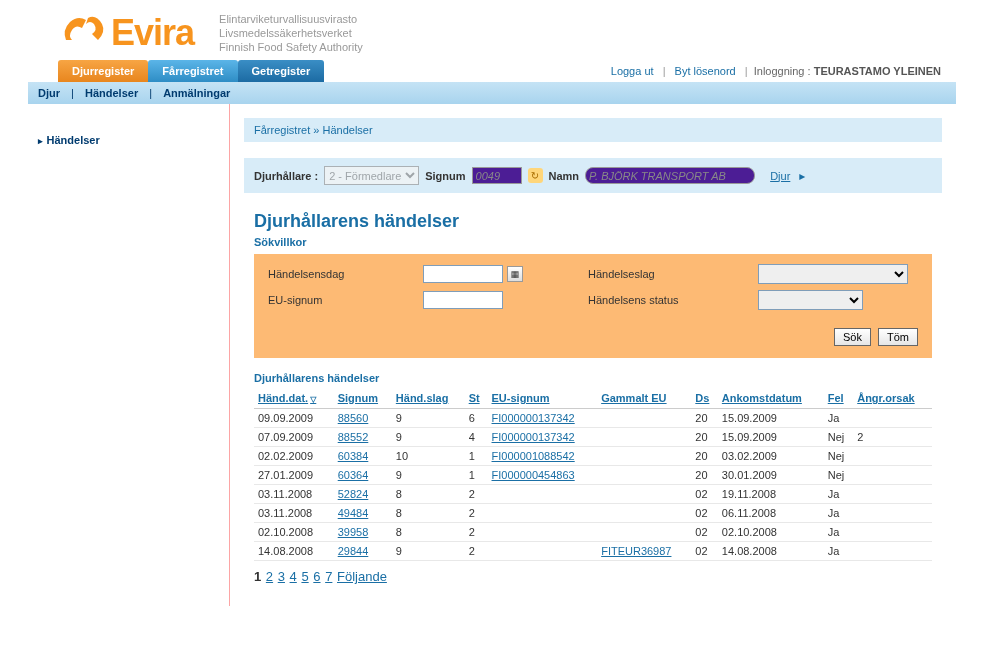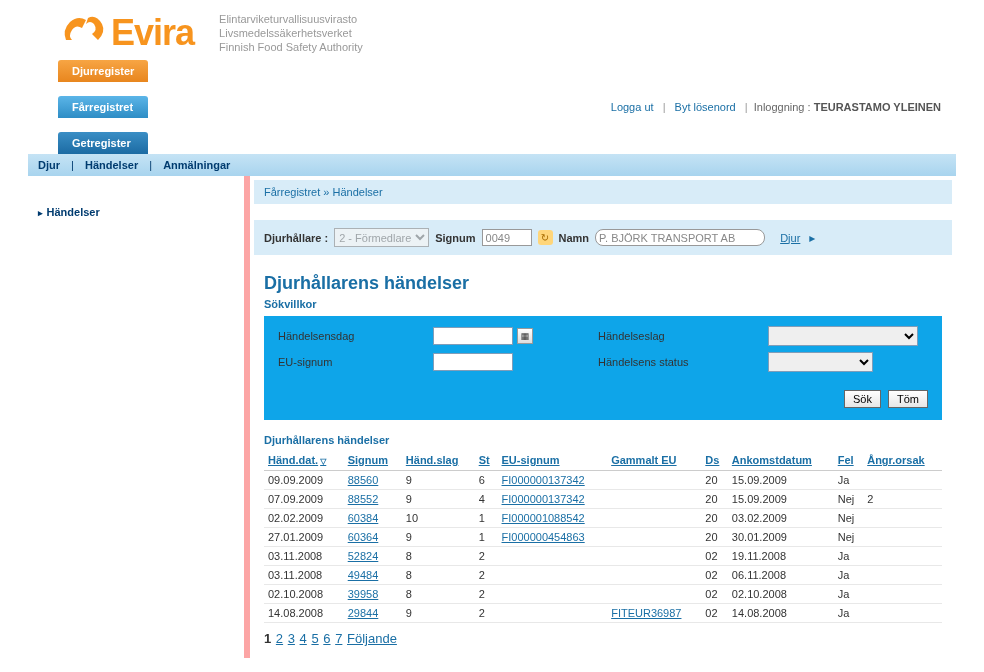--- a/index.html
+++ b/index.html
@@ -4,49 +4,49 @@
 <style>
 * { margin: 0; padding: 0; box-sizing: border-box; }
 body { font-family: Arial, sans-serif; font-size: 11px; color: #333; background: #fff; }
 .page { width: 928px; margin: 0 auto; }
 .header { display: flex; align-items: center; padding: 10px 0 5px 30px; }
 .logo { display: flex; align-items: center; }
 .logo-icon { width: 50px; height: 45px; position: relative; }
 .logo-text { font-size: 36px; color: #f7941e; font-weight: bold; letter-spacing: -1px; margin-left: 3px; }
 .header-subtext { margin-left: 25px; color: #999; font-size: 11px; line-height: 14px; }
 .tabs-row { display: flex; align-items: center; justify-content: space-between; padding: 0 15px 0 30px; }
-.tabs { display: flex; gap: 14px; flex-direction: column; }
+.tabs { display: flex; gap: 0; }
 .tab { padding: 5px 14px; color: #fff; border-radius: 3px 3px 0 0; font-size: 11px; font-weight: bold; cursor: pointer; }
 .tab.orange { background: linear-gradient(#f7a544, #e8861e); }
 .tab.blue { background: linear-gradient(#5bb5e8, #2e8dc5); }
 .tab.darkblue { background: linear-gradient(#3a8ec5, #1c6ba3); }
 .header-links { font-size: 11px; color: #666; }
 .header-links a { color: #1a6fa5; text-decoration: none; margin: 0 3px; }
 .header-links .sep { color: #999; margin: 0 3px; }
 .login-text { color: #666; }
 .login-name { font-weight: bold; color: #555; }
 .subnav { background: linear-gradient(#c5e3f5, #a8d4ee); padding: 5px 10px; color: #003b6f; font-size: 11px; }
 .subnav a { color: #003b6f; text-decoration: none; font-weight: bold; }
 .subnav .navsep { color: #003b6f; margin: 0 8px; }
 .main { display: flex; }
 .sidebar { width: 228px; padding: 30px 0 0 10px; }
 .sidebar-item { color: #003b6f; font-weight: bold; font-size: 11px; }
 .sidebar-item::before { content: "▸"; color: #003b6f; margin-right: 4px; font-size: 9px; }
-.content { flex: 1; border-left: 6px solid #fca5a5; padding: 4px; }
+.content { flex: 1; border-left: 1px solid #fca5a5; padding: 14px; }
 .breadcrumb { background: #d8ecf8; padding: 6px 10px; color: #1a6fa5; font-size: 11px; }
 .breadcrumb a { color: #1a6fa5; text-decoration: none; }
 .filter-bar { background: #d8ecf8; margin-top: 16px; padding: 8px 10px; display: flex; align-items: center; gap: 6px; font-size: 11px; color: #333; }
 .filter-bar label { font-weight: bold; }
 .filter-bar select { font-size: 11px; height: 19px; color: #888; background: #f5f5f5; border: 1px solid #999; }
 .filter-bar input[type=text] { font-size: 11px; height: 17px; border: 1px solid #999; padding: 0 3px; }
-.filter-bar input.ro { background: #ffffff; color: #888; }
+.filter-bar input.ro { background: #4c1d95; color: #888; font-style: italic; }
 .djur-link { color: #1a6fa5; text-decoration: underline; }
 .section-title { color: #1a6fa5; font-size: 18px; font-weight: bold; padding: 18px 10px 4px; }
 .sokvillkor { color: #1a6fa5; font-size: 11px; font-weight: bold; padding: 0 10px 6px; }
-.search-box { background: #0ea5e9; margin: 0 10px; padding: 10px 14px 12px; position: relative; }
+.search-box { background: #fdba74; margin: 0 10px; padding: 10px 14px 12px; position: relative; }
 .search-grid { display: grid; grid-template-columns: 155px 165px 170px 160px; row-gap: 6px; align-items: center; }
 .search-grid label { font-size: 11px; color: #333; }
 .search-grid input[type=text] { width: 80px; height: 18px; border: 1px solid #7f9db9; font-size: 11px; }
 .search-grid .input-wrap { display: flex; align-items: center; gap: 4px; }
 .cal-icon { width: 16px; height: 16px; border: 1px solid #999; background: linear-gradient(#fff, #ddd); display: inline-block; font-size: 9px; text-align: center; line-height: 14px; cursor: pointer; }
 .search-grid select { width: 150px; height: 20px; border: 1px solid #7f9db9; font-size: 11px; }
 .search-grid select.narrow { width: 105px; }
 .search-buttons { text-align: right; margin-top: 18px; }
 .search-buttons button { font-size: 11px; padding: 2px 8px; border: 1px solid #666; background: linear-gradient(#fff,#e6e6e6); cursor: pointer; margin-left: 4px; }
 .table-title { color: #1a6fa5; font-size: 11px; font-weight: bold; padding: 14px 10px 4px; }

